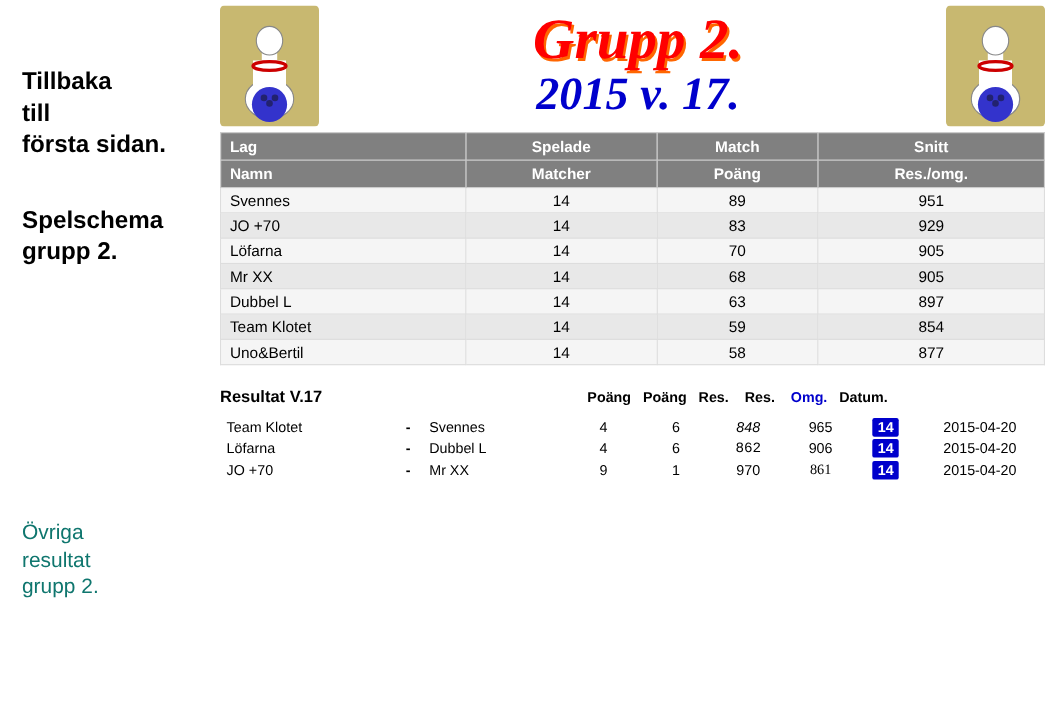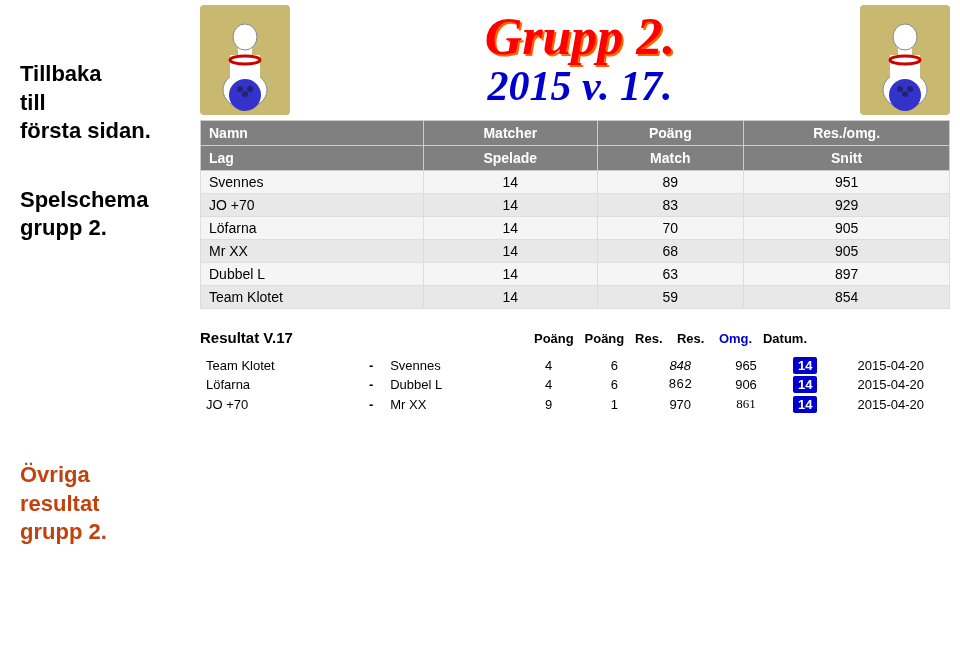--- a/index.html
+++ b/index.html
@@ -27,23 +27,23 @@
 
     .sidebar-link {
       font-size: 22px;
       font-weight: bold;
       color: #000;
       text-decoration: none;
       line-height: 1.3;
     }
 
     .sidebar-bottom-link {
-      font-size: 22px;
-      font-weight: bold;
-      color: #c2410c;
+      font-size: 19px;
+      font-weight: normal;
+      color: #0f766e;
       text-decoration: none;
       line-height: 1.3;
     }
 
     
     .header-area {
       position: absolute;
       top: 0;
       left: 200px;
       right: 0;
@@ -251,31 +251,31 @@
     <div class="title-grupp">Grupp 2.</div>
     <div class="title-year">2015 v. 17.</div>
   </div>
 </div>
 
 <div class="main-content">
 
   <table class="standings-table">
     <thead>
       <tr>
+        <th>Lag</th>
+        <th class="center">Spelade</th>
+        <th class="center">Match</th>
+        <th class="center">Snitt</th>
+      </tr>
+      <tr>
         <th>Namn</th>
         <th class="center">Matcher</th>
         <th class="center">Poäng</th>
         <th class="center">Res./omg.</th>
       </tr>
-      <tr>
-        <th>Lag</th>
-        <th class="center">Spelade</th>
-        <th class="center">Match</th>
-        <th class="center">Snitt</th>
-      </tr>
     </thead>
     <tbody id="standings-body">
     <tr>
     <td>Svennes</td>
     <td class="center">14</td>
     <td class="center">89</td>
     <td class="center">951</td>
   </tr>
         <tr>
     <td>JO +70</td>
@@ -299,20 +299,26 @@
     <td>Dubbel L</td>
     <td class="center">14</td>
     <td class="center">63</td>
     <td class="center">897</td>
   </tr>
         <tr>
     <td>Team Klotet</td>
     <td class="center">14</td>
     <td class="center">59</td>
     <td class="center">854</td>
+  </tr>
+        <tr>
+    <td>Uno&amp;Bertil</td>
+    <td class="center">14</td>
+    <td class="center">58</td>
+    <td class="center">877</td>
   </tr>
       </tbody>
   </table>
 
   <div class="results-section">
     <div style="display:flex; align-items: baseline; margin-bottom: 4px;">
       <span class="results-title">Resultat V.17</span>
       <span style="margin-left: 140px; font-size:13px; font-weight:bold;">
         &nbsp;&nbsp;&nbsp;&nbsp;&nbsp;&nbsp;&nbsp;&nbsp;&nbsp;&nbsp;&nbsp;&nbsp;&nbsp;&nbsp;&nbsp;&nbsp;&nbsp;&nbsp;&nbsp;&nbsp;&nbsp;&nbsp;&nbsp;&nbsp;&nbsp;&nbsp;&nbsp;&nbsp;Poäng &nbsp; Poäng &nbsp; Res. &nbsp;&nbsp; Res. &nbsp;&nbsp; <span style="color:#0000cc; font-weight:bold;">Omg.</span> &nbsp; Datum.
       </span>

